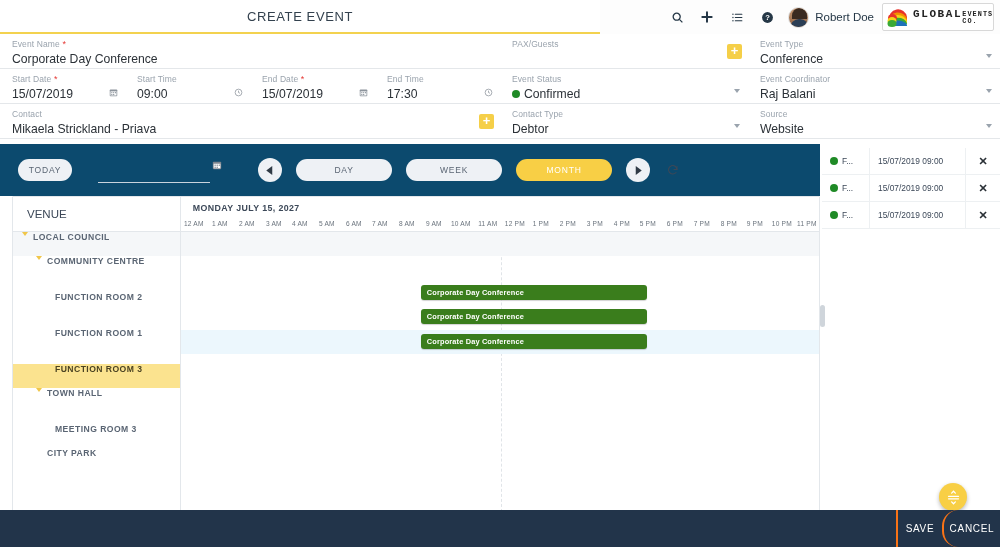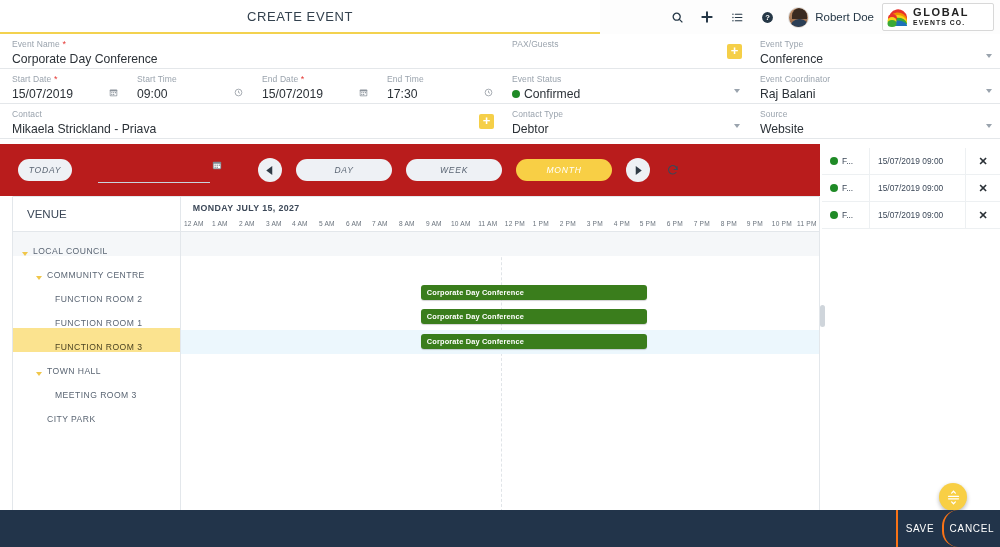--- a/index.html
+++ b/index.html
@@ -33,21 +33,21 @@
   .avatar::after{content:'';position:absolute;width:15px;height:11px;background:#3a2a20;
     border-radius:8px 8px 0 0;left:3px;top:0px;}
   .avatar::before{content:'';position:absolute;width:19px;height:9px;background:#2b3e55;
     border-radius:10px 10px 0 0;left:1px;bottom:-1px;z-index:2;}
   .username { font-size:11.5px; color:#253746; margin-right:8px; white-space:nowrap;}
   .logo {
     width:112px; height:28px; border:1px solid #d8d8d8; border-radius:2px;
     display:flex; align-items:center; padding:2px 4px; background:#fff; gap:4px;
   }
   .logo-mark { width:22px; height:20px; position:relative; flex:0 0 auto;}
-  .logo-text { display:flex; flex-direction:column; line-height:1; }
+  .logo-text { display:flex; flex-direction:row; line-height:1;font-family:Liberation Mono, monospace; }
   .logo-t1 { font-size:11px; font-weight:bold; letter-spacing:1.6px; color:#222; }
   .logo-t2 { font-size:6.8px; font-weight:bold; letter-spacing:1.1px; color:#222; margin-top:2px;}
 
   
   .form { position:absolute; top:34px; left:0; width:1000px; height:110px; background:#fff; }
   .form-row { display:flex; width:1000px; }
   .field {
     position:relative; padding:5px 8px 3px 12px; height:35px;
     border-bottom:1px solid #e4e7ea; background:#fff;
   }
@@ -61,22 +61,22 @@
     border-top:4px solid #9aa3ad; }
   .plusbtn {
     position:absolute; right:6px; top:10px; width:15px; height:15px; border-radius:2px;
     background:#f5cf48; color:#fff; font-size:13px; line-height:14px; text-align:center;
     font-weight:bold;
   }
   .dot-green { width:8px;height:8px;border-radius:50%;background:#1f8a26; display:inline-block;}
 
   
   .cal-toolbar {
-    position:absolute; top:144px; left:0; width:820px; height:52px; background:#b91c1c;
-    display:flex; align-items:center; padding-left:18px; gap:4px;font-style:italic;
+    position:absolute; top:144px; left:0; width:820px; height:52px; background:#0c4a6e;
+    display:flex; align-items:center; padding-left:18px; gap:4px;
   }
   .pill {
     height:22px; border-radius:11px; background:#eef1f5; color:#5a6573;
     font-size:8.5px; letter-spacing:.8px; display:flex; align-items:center;
     justify-content:center; font-weight:500;
   }
   .pill.today { width:54px; }
   .pill.range { width:96px; }
   .pill.month { background:#f8cf45; color:#fff; }
   .navbtn { width:24px;height:24px;border-radius:50%;background:#eef1f5;display:flex;
@@ -89,25 +89,25 @@
   .refresh { width:26px;height:26px;display:flex;align-items:center;justify-content:center;
     color:#4a5560; }
 
   
   .cal-wrap { position:absolute; top:196px; left:12px; width:808px; height:316px;
      border:1px solid #e3e7eb; background:#fff; display:flex; border-radius:1px;}
   .venue-col { width:168px; border-right:1px solid #e3e7eb; }
   .venue-head { height:35px; border-bottom:1px solid #e3e7eb; display:flex; align-items:center;
      padding-left:14px; font-size:11.5px; color:#3c4858; }
   .tree { padding-top:0px; }
-  .tnode { height:24px; display:flex; align-items:flex-end; font-size:8.6px;
-     letter-spacing:.45px; color:#5a6573; position:relative; }
+  .tnode { height:24px; display:flex; align-items:flex-start; font-size:8.6px;
+     letter-spacing:.45px; color:#5a6573; position:relative;font-weight:bold; }
   .tnode.lvl0 { padding-left:20px; background:#f5f7f9; }
   .tnode.lvl1 { padding-left:34px; }
-  .tnode.lvl2 { padding-left:42px; }
+  .tnode.lvl2 { padding-left:42px;margin-top:12px; }
   .tnode.lvl0b { padding-left:34px; }
   .tnode.sel { background:#fbe38f; color:#4b4322; }
   .twist { position:absolute; width:0;height:0; border-left:3.5px solid transparent;
      border-right:3.5px solid transparent; border-top:4px solid #f0c64a; }
   .tnode.lvl0 .twist { left:9px; }
   .tnode.lvl1 .twist { left:23px; }
 
   .grid-col { width:639px; position:relative; }
   .grid-date { height:22px; display:flex; align-items:center; padding-left:12px;
     font-size:8.8px; letter-spacing:.4px; color:#3c4858; font-weight:600; }

